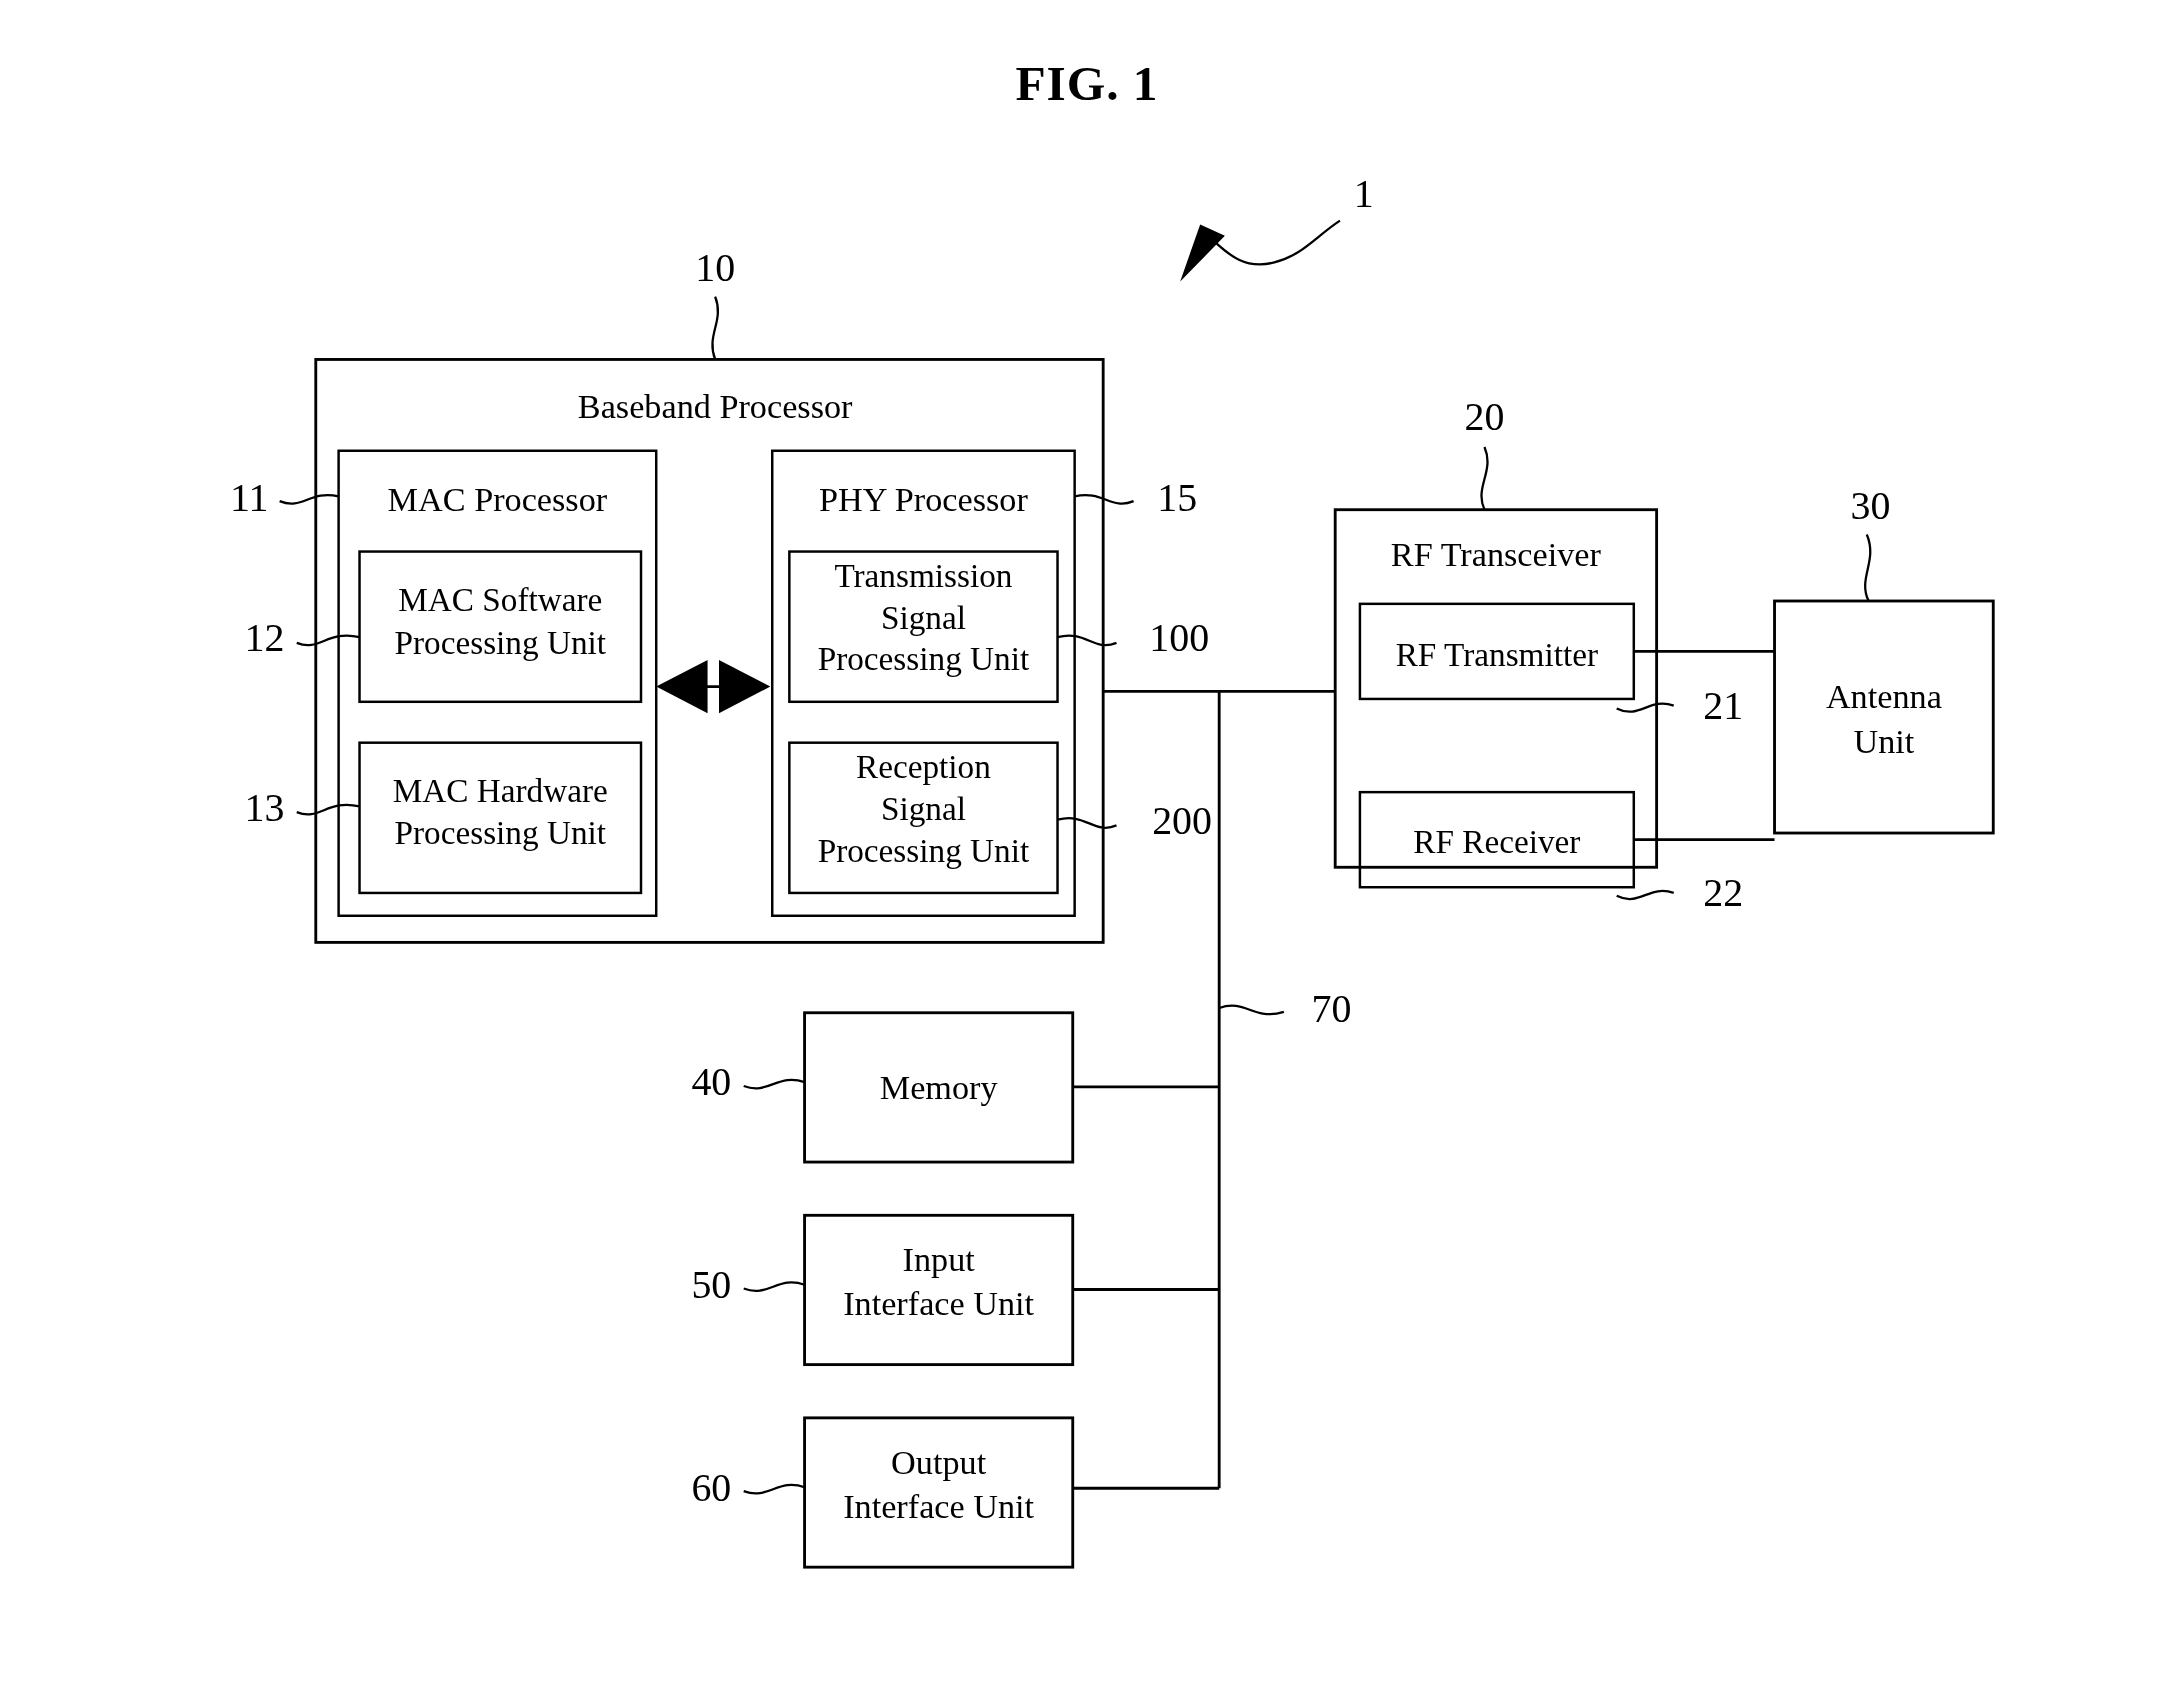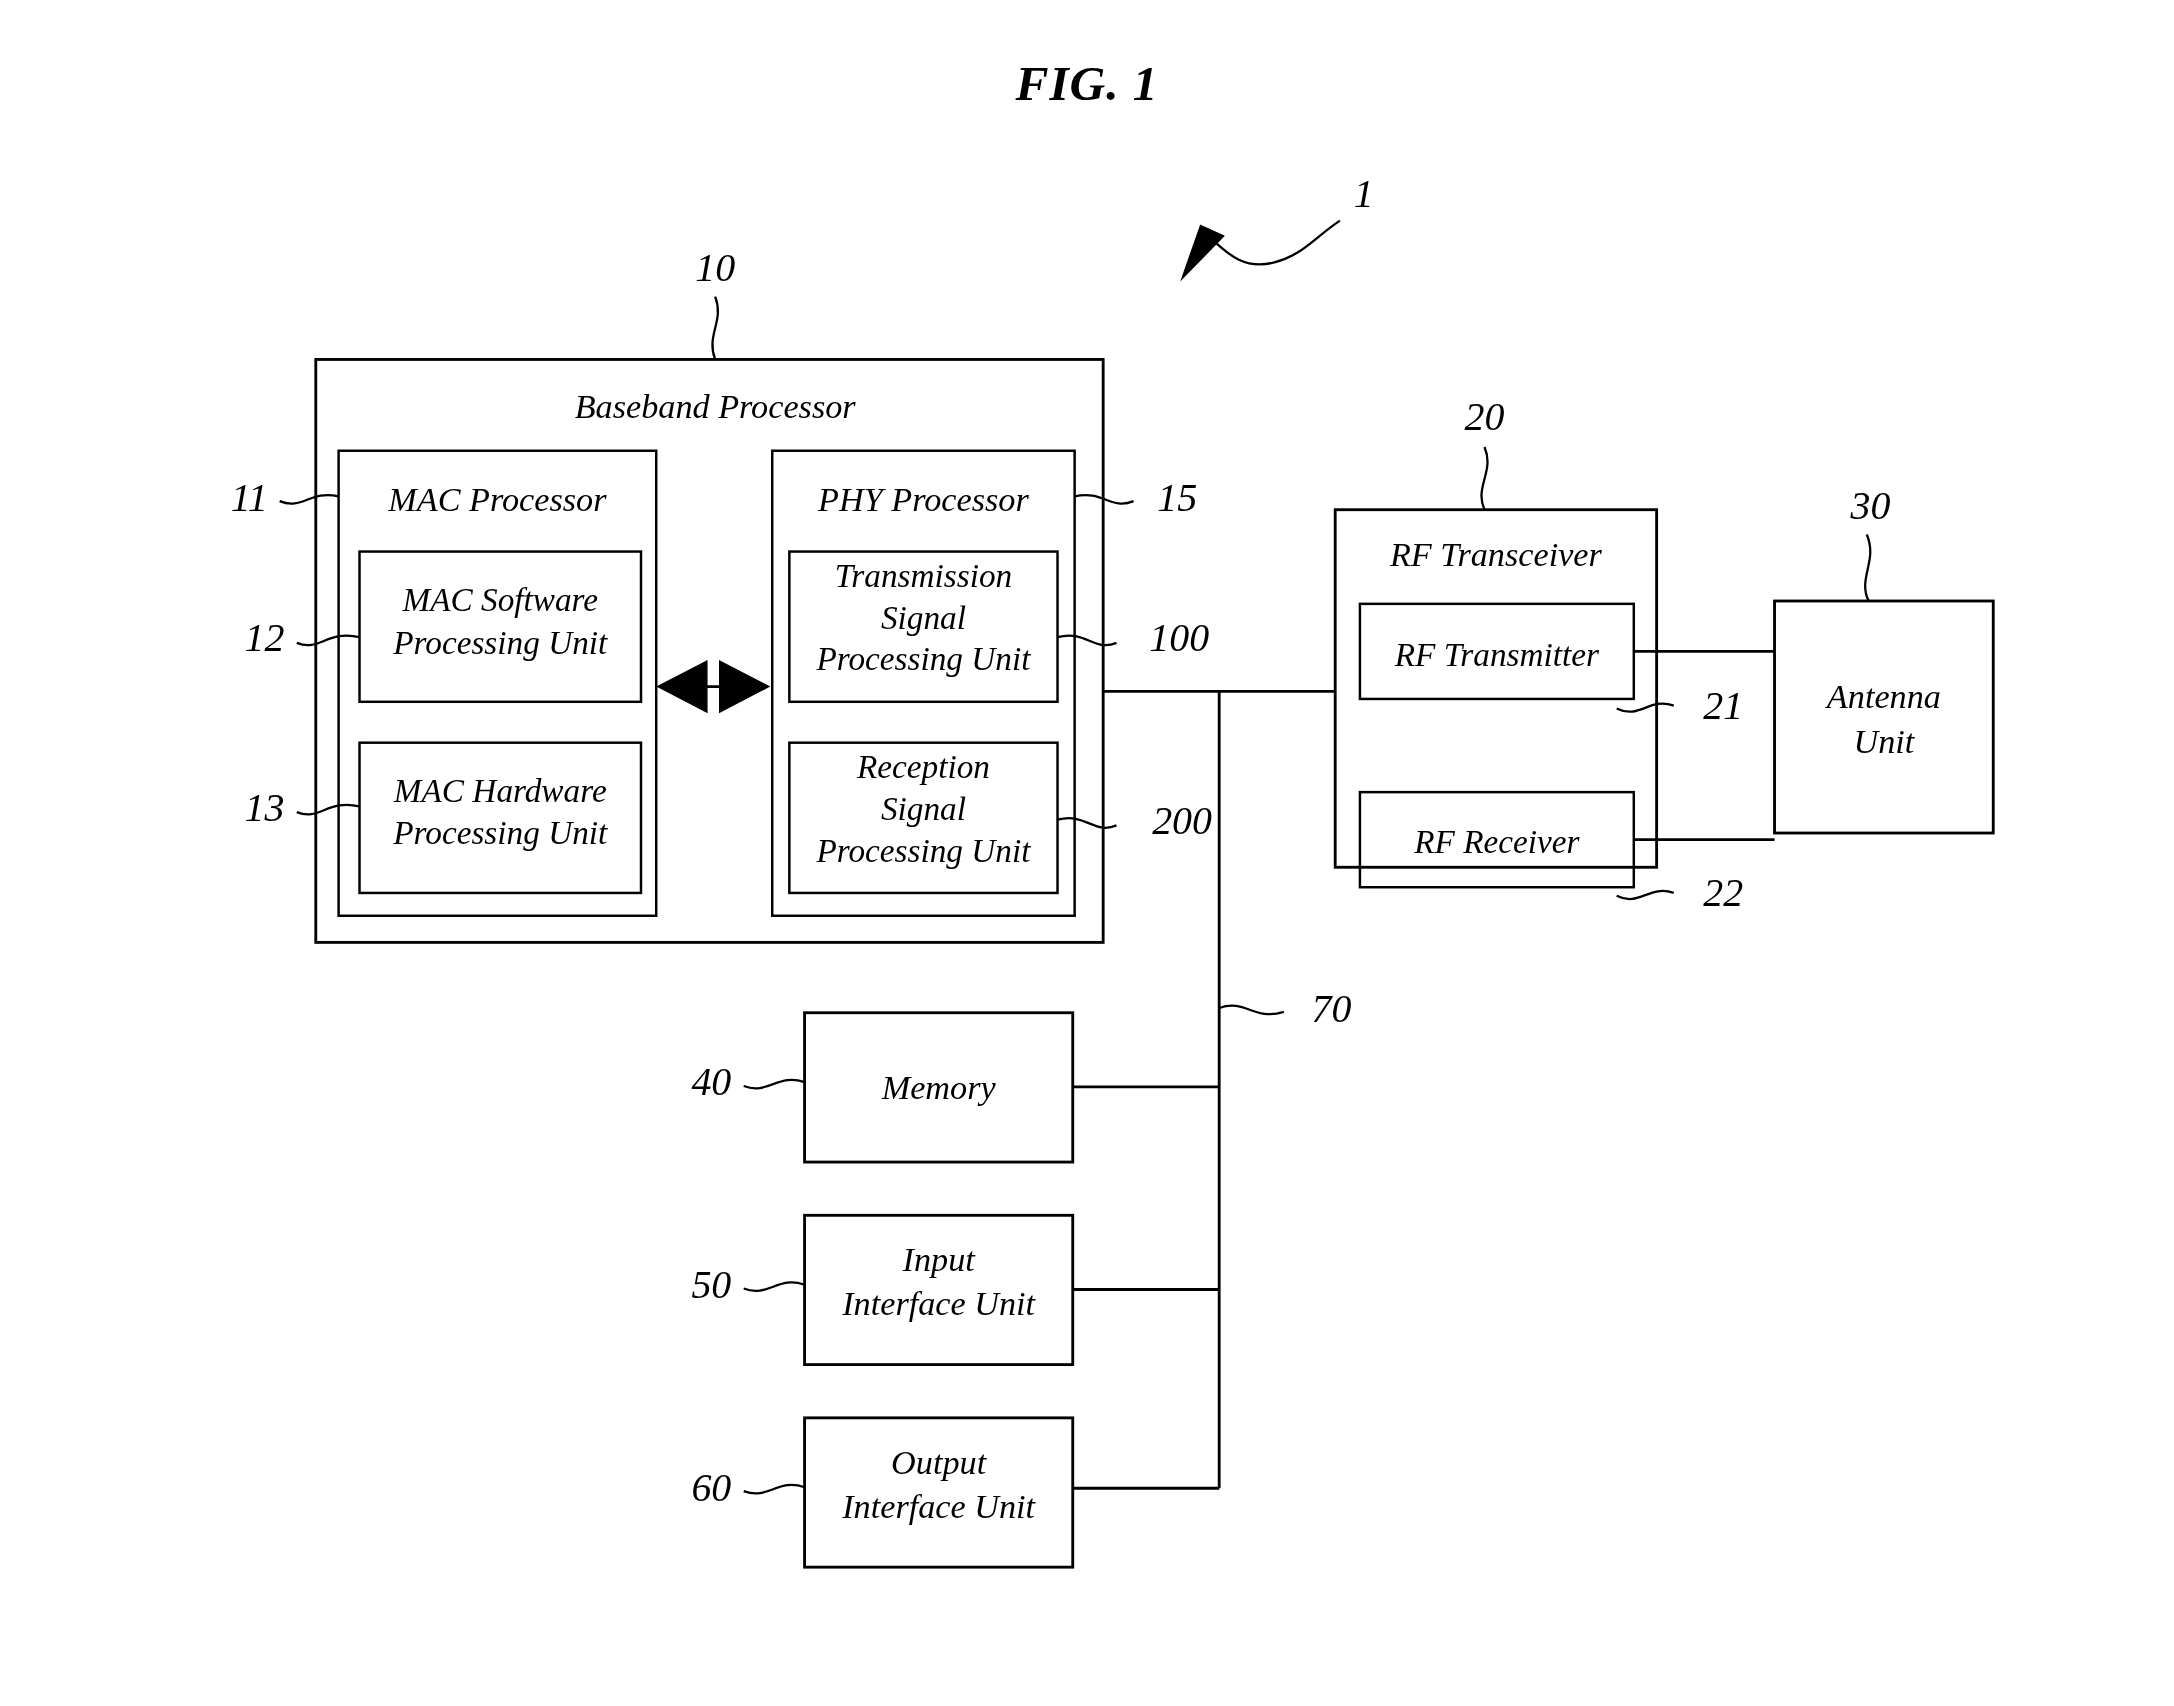--- a/index.html
+++ b/index.html
@@ -11,21 +11,20 @@
     width: 2174px;
     height: 1706px;
     font-family: "Liberation Serif", "DejaVu Serif", serif;
     color: #000000;
     overflow: hidden;
   }
   #figure-root {
     position: relative;
     width: 2174px;
     height: 1428px;
-    font-style: italic;
   }
   svg#diagram {
     position: absolute;
     top: 0;
     left: 0;
     width: 2174px;
     height: 1706px;
   }
   .fig-title {
     font-family: "Liberation Serif", "DejaVu Serif", serif;

